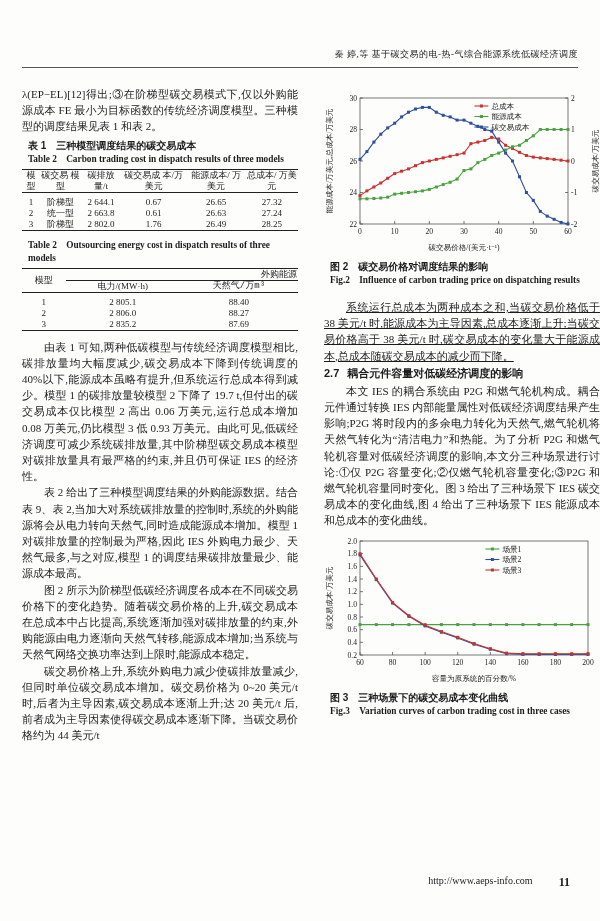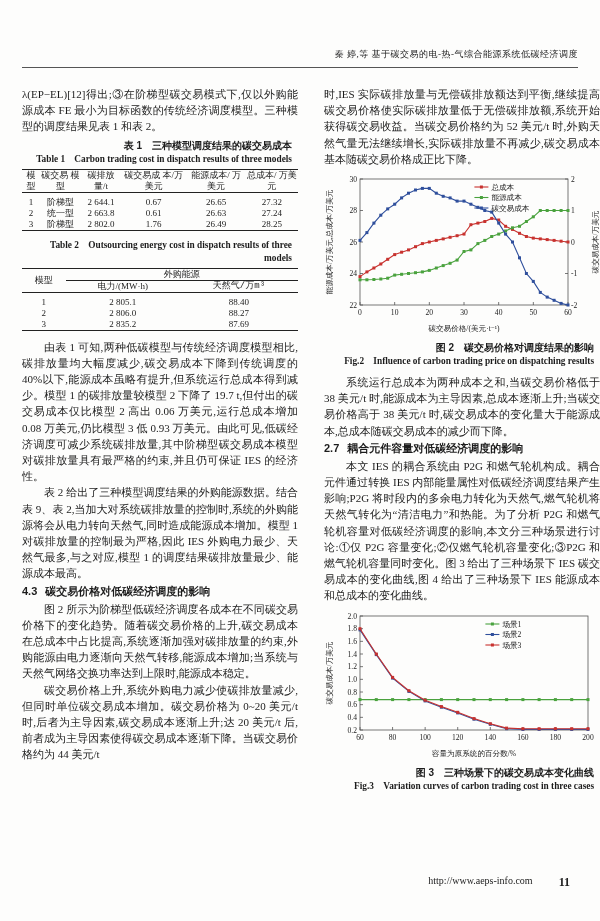--- a/index.html
+++ b/index.html
@@ -18,29 +18,29 @@
   .cols{
     position:absolute;top:86px;left:22px;right:22px;
     display:flex;gap:26px;
   }
   .col{width:276px;flex:0 0 276px;}
   p{margin:0;font-size:11px;line-height:16.2px;text-align:justify;}
   p.indent{text-indent:2em;}
   .sec-head{font-weight:bold;font-size:11px;line-height:17px;margin:1px 0;
     font-family:"Liberation Sans","DejaVu Sans",sans-serif;}
   .sec-head .num{margin-right:8px;}
-  .tbl-cap,.fig-cap{text-align:right;margin:4px 6px 2px 6px;}
+  .tbl-cap,.fig-cap{text-align:left;margin:4px 6px 2px 6px;}
   .cap-zh{font-weight:bold;font-size:10px;line-height:14px;
     font-family:"Liberation Sans","DejaVu Sans",sans-serif;}
   .cap-en{font-weight:bold;font-size:9.3px;line-height:13px;}
   table{width:100%;border-collapse:collapse;font-size:9px;margin:3px 0 8px 0;}
   th,td{text-align:center;padding:0 1px;font-weight:normal;line-height:11px;}
   .t-mid th{border-bottom:0.8px solid #222;}
   .t-bot{border-bottom:1.4px solid #222;}
-  .grp{border-bottom:0.6px solid #222;}
+  .grp{border-bottom:0.6px solid #222;text-align:right;}
   thead .hrow th{border-top:1.4px solid #222;}
   tbody tr:first-child td{padding-top:4px;}
   .chart-wrap{margin:4px 0 0 0;}
   svg text.tk{font-size:7.6px;fill:#222;font-family:"Liberation Serif","DejaVu Serif",serif;}
   .footer{
     position:absolute;right:30px;bottom:31px;font-size:10px;color:#222;
     display:flex;align-items:flex-start;gap:26px;
   }
   .footer .pg{font-size:12px;font-weight:bold;}
   a{color:#222;text-decoration:none;}
@@ -52,21 +52,21 @@
 
   <div class="running-head">秦  婷,等  基于碳交易的电-热-气综合能源系统低碳经济调度</div>
 
   <div class="cols">
 
     <div class="col">
       <p>λ(EP−EL)[12]得出;③在阶梯型碳交易模式下,仅以外购能源成本 FE 最小为目标函数的传统经济调度模型。三种模型的调度结果见表 1 和表 2。</p>
 
       <div class="tbl-cap">
         <div class="cap-zh">表 1　三种模型调度结果的碳交易成本</div>
-        <div class="cap-en">Table 1　Carbon trading cost in dispatch results of three models</div>
+        <div class="cap-en">Table 2　Carbon trading cost in dispatch results of three models</div>
       </div>
 
       <table>
         <thead>
           <tr class="hrow t-mid">
             <th>模型</th>
             <th>碳交易
 模型</th>
             <th>碳排放
 量/t</th>
@@ -136,30 +136,26 @@
             <td>3</td>
             <td>2 835.2</td>
             <td>87.69</td>
           </tr>
         </tbody>
       </table>
 
       <p class="indent">由表 1 可知,两种低碳模型与传统经济调度模型相比,碳排放量均大幅度减少,碳交易成本下降到传统调度的 40%以下,能源成本虽略有提升,但系统运行总成本得到减少。模型 1 的碳排放量较模型 2 下降了 19.7 t,但付出的碳交易成本仅比模型 2 高出 0.06 万美元,运行总成本增加 0.08 万美元,仍比模型 3 低 0.93 万美元。由此可见,低碳经济调度可减少系统碳排放量,其中阶梯型碳交易成本模型对碳排放量具有最严格的约束,并且仍可保证 IES 的经济性。</p>
       <p class="indent">表 2 给出了三种模型调度结果的外购能源数据。结合表 9、表 2,当加大对系统碳排放量的控制时,系统的外购能源将会从电力转向天然气,同时造成能源成本增加。模型 1 对碳排放量的控制最为严格,因此 IES 外购电力最少、天然气最多,与之对应,模型 1 的调度结果碳排放量最少、能源成本最高。</p>
 
-      <div class="sec-head">
-        <span class="num">4.3</span><span>碳交易价格对低碳经济调度的影响</span>
-      </div>
 
       <p class="indent">图 2 所示为阶梯型低碳经济调度各成本在不同碳交易价格下的变化趋势。随着碳交易价格的上升,碳交易成本在总成本中占比提高,系统逐渐加强对碳排放量的约束,外购能源由电力逐渐向天然气转移,能源成本增加;当系统与天然气网络交换功率达到上限时,能源成本稳定。</p>
       <p class="indent">碳交易价格上升,系统外购电力减少使碳排放量减少,但同时单位碳交易成本增加。碳交易价格为 0~20 美元/t 时,后者为主导因素,碳交易成本逐渐上升;达 20 美元/t 后,前者成为主导因素使得碳交易成本逐渐下降。当碳交易价格约为 44 美元/t</p>
     </div>
 
     <div class="col">
-      <p>时,IES 实际碳排放量与无偿碳排放额达到平衡,继续提高碳交易价格使实际碳排放量低于无偿碳排放额,系统开始获得碳交易收益。当碳交易价格约为 52 美元/t 时,外购天然气量无法继续增长,实际碳排放量不再减少,碳交易成本基本随碳交易价格成正比下降。</p>
 
       <div class="chart-wrap">
         <svg width="276" height="162" viewBox="0 0 276 162">
             <rect x="36" y="8" width="208" height="126" fill="none" stroke="#555" stroke-width="0.8"></rect>
             <line x1="36" y1="134" x2="36" y2="131" stroke="#555" stroke-width="0.8"></line>
             <text class="tk" x="36" y="143.5" text-anchor="middle">0</text>
             <line x1="70.66666666666666" y1="134" x2="70.66666666666666" y2="131" stroke="#555" stroke-width="0.8"></line>
             <text class="tk" x="70.66666666666666" y="143.5" text-anchor="middle">10</text>
             <line x1="105.33333333333333" y1="134" x2="105.33333333333333" y2="131" stroke="#555" stroke-width="0.8"></line>
             <text class="tk" x="105.33333333333333" y="143.5" text-anchor="middle">20</text>
@@ -299,21 +295,21 @@
             <line x1="150.4" y1="37" x2="164.4" y2="37" stroke="#2f4f9c" stroke-width="1.1"></line>
             <rect x="155.9" y="35.5" width="3" height="3" fill="#2f4f9c"></rect>
             <text class="tk" x="167.4" y="39.8">碳交易成本</text>
           </svg>
       </div>
       <div class="fig-cap">
         <div class="cap-zh">图 2　碳交易价格对调度结果的影响</div>
         <div class="cap-en">Fig.2　Influence of carbon trading price on dispatching results</div>
       </div>
 
-      <p class="indent" style="margin-top:6px;">系统运行总成本为两种成本之和,当碳交易价格低于 38 美元/t 时,能源成本为主导因素,总成本逐渐上升;当碳交易价格高于 38 美元/t 时,碳交易成本的变化量大于能源成本,总成本随碳交易成本的减少而下降。</p>
+      <p class="indent" style="margin-top:12px;text-decoration:underline;">系统运行总成本为两种成本之和,当碳交易价格低于 38 美元/t 时,能源成本为主导因素,总成本逐渐上升;当碳交易价格高于 38 美元/t 时,碳交易成本的变化量大于能源成本,总成本随碳交易成本的减少而下降。</p>
 
       <div class="sec-head">
         <span class="num">2.7</span><span>耦合元件容量对低碳经济调度的影响</span>
       </div>
 
       <p class="indent">本文 IES 的耦合系统由 P2G 和燃气轮机构成。耦合元件通过转换 IES 内部能量属性对低碳经济调度结果产生影响;P2G 将时段内的多余电力转化为天然气,燃气轮机将天然气转化为“清洁电力”和热能。为了分析 P2G 和燃气轮机容量对低碳经济调度的影响,本文分三种场景进行讨论:①仅 P2G 容量变化;②仅燃气轮机容量变化;③P2G 和燃气轮机容量同时变化。图 3 给出了三种场景下 IES 碳交易成本的变化曲线,图 4 给出了三种场景下 IES 能源成本和总成本的变化曲线。</p>
 
       <div class="chart-wrap">
         <svg width="276" height="150" viewBox="0 0 276 150">
             <rect x="36" y="8" width="228" height="114" fill="none" stroke="#555" stroke-width="0.8"></rect>

